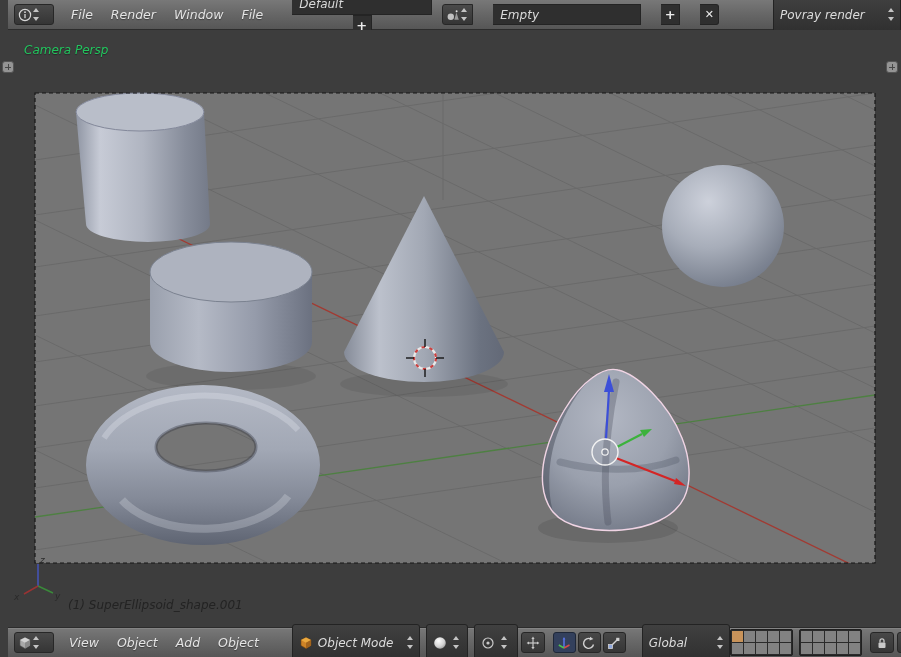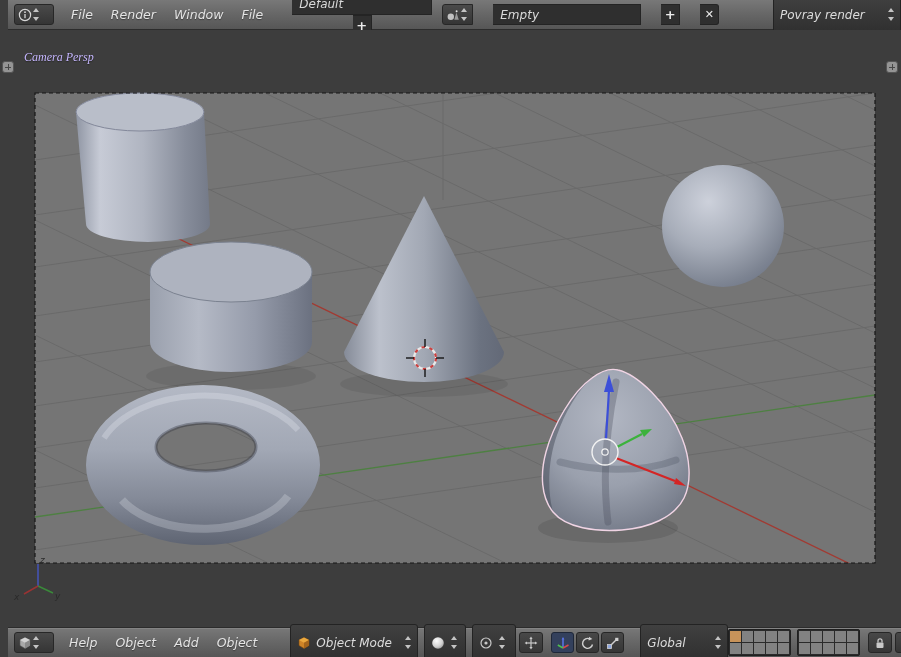--- a/index.html
+++ b/index.html
@@ -64,22 +64,22 @@
   .layers{display:flex;gap:6px;align-items:center;flex:0 0 auto;}
   .lgroup{
     display:grid;grid-template-columns:repeat(5,11px);grid-template-rows:repeat(2,11px);
     gap:1px;background:#2a2a2a;padding:1px;border:1px solid #202020;border-radius:2px;
   }
   .lcell{background:#828282;}
   .lcell.active{background:#c8935a;}
   
   .viewport{position:absolute;left:0;top:30px;width:901px;height:597px;background:#3d3d3d;}
   .vlabel{
-    position:absolute;left:24px;top:20px;color:#c4b5fd;
-    font-style:italic;font-size:12px;text-shadow:0 1px 1px rgba(0,0,0,.4);font-family:Liberation Serif, serif;
+    position:absolute;left:24px;top:13px;color:#22c55e;
+    font-style:italic;font-size:12px;text-shadow:0 1px 1px rgba(0,0,0,.4);
   }
   .status{
     position:absolute;left:68px;top:568px;color:#232323;
     font-style:italic;font-size:12px;
   }
   .rtab{
     position:absolute;width:12px;height:12px;box-sizing:border-box;
     background:#949494;border:1px solid #555;border-radius:3px;
   }
   .rtab::before,.rtab::after{content:"";position:absolute;background:#474747;}
@@ -306,35 +306,36 @@
         <line x1="38" y1="556" x2="38" y2="534" stroke="#4455bb" stroke-width="1.5"></line>
         <line x1="38" y1="556" x2="53" y2="563" stroke="#3a8a3a" stroke-width="1.5"></line>
         <line x1="38" y1="556" x2="24" y2="564" stroke="#993333" stroke-width="1.5"></line>
         <text x="40" y="533" fill="#2a2a2a">z</text>
         <text x="55" y="569" fill="#2a2a2a">y</text>
         <text x="14" y="570" fill="#2a2a2a">x</text>
       </g>
     </svg>
 
     <div class="vlabel">Camera Persp</div>
+    <div class="status">(1) SuperEllipsoid_shape.001</div>
     <div class="rtab left"></div>
     <div class="rtab right"></div>
   </div>
 
   <div class="hdr bottom">
     <div class="btn-dark" style="margin-left:6px;width:40px;">
       <svg width="14" height="14">
         <path d="M7 1.5 L12 4 L12 9.5 L7 12.5 L2 9.5 L2 4 Z" fill="#a9a9a9" stroke="#5c5c5c" stroke-width="0.6"></path>
         <path d="M7 1.5 L12 4 L7 6.7 L2 4 Z" fill="#d2d2d2"></path>
         <path d="M7 6.7 L12 4 L12 9.5 L7 12.5 Z" fill="#8a8a8a"></path>
       </svg>
       <span class="spin"></span>
     </div>
 
-    <span class="menu" style="margin-left:6px;">Help</span>
+    <span class="menu" style="margin-left:6px;">View</span>
     <span class="menu">Object</span>
     <span class="menu">Add</span>
     <span class="menu">Object</span>
 
     <div class="dd" style="margin-left:24px;width:128px;">
       <svg width="14" height="14">
         <path d="M7 1.5 L12 4 L12 9.5 L7 12.5 L2 9.5 L2 4 Z" fill="#cf8427" stroke="#7a4a10" stroke-width="0.6"></path>
         <path d="M7 1.5 L12 4 L7 6.7 L2 4 Z" fill="#eaa83e"></path>
         <path d="M7 6.7 L12 4 L12 9.5 L7 12.5 Z" fill="#a3641c"></path>
       </svg>

